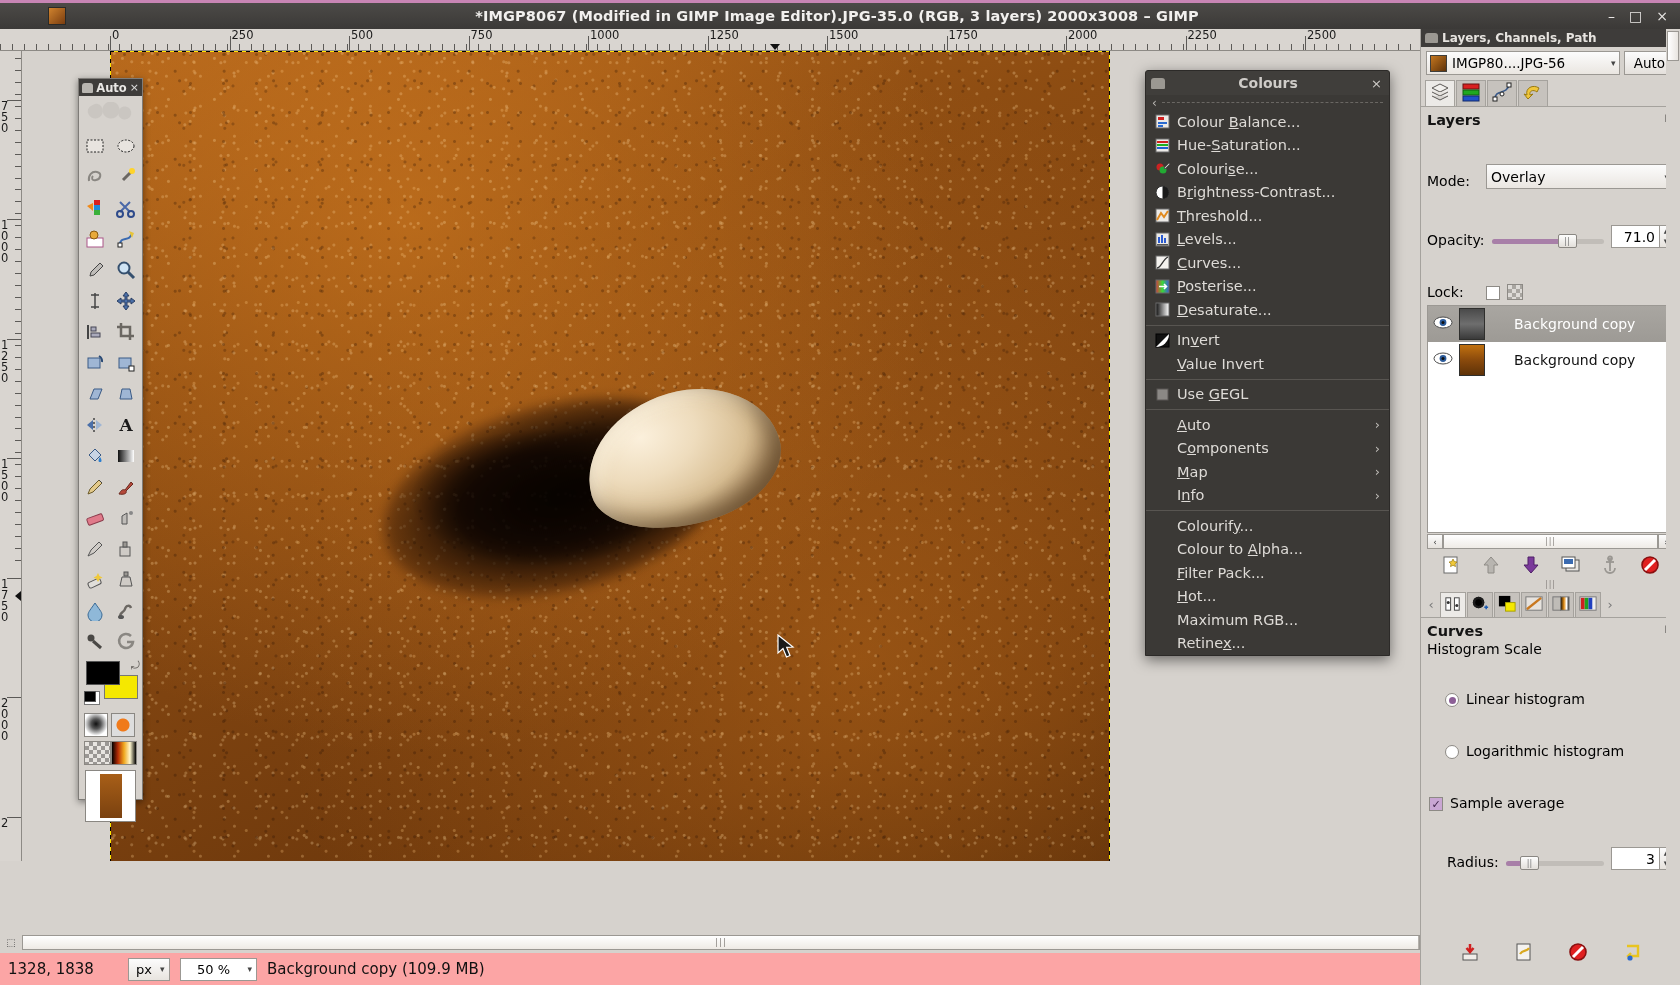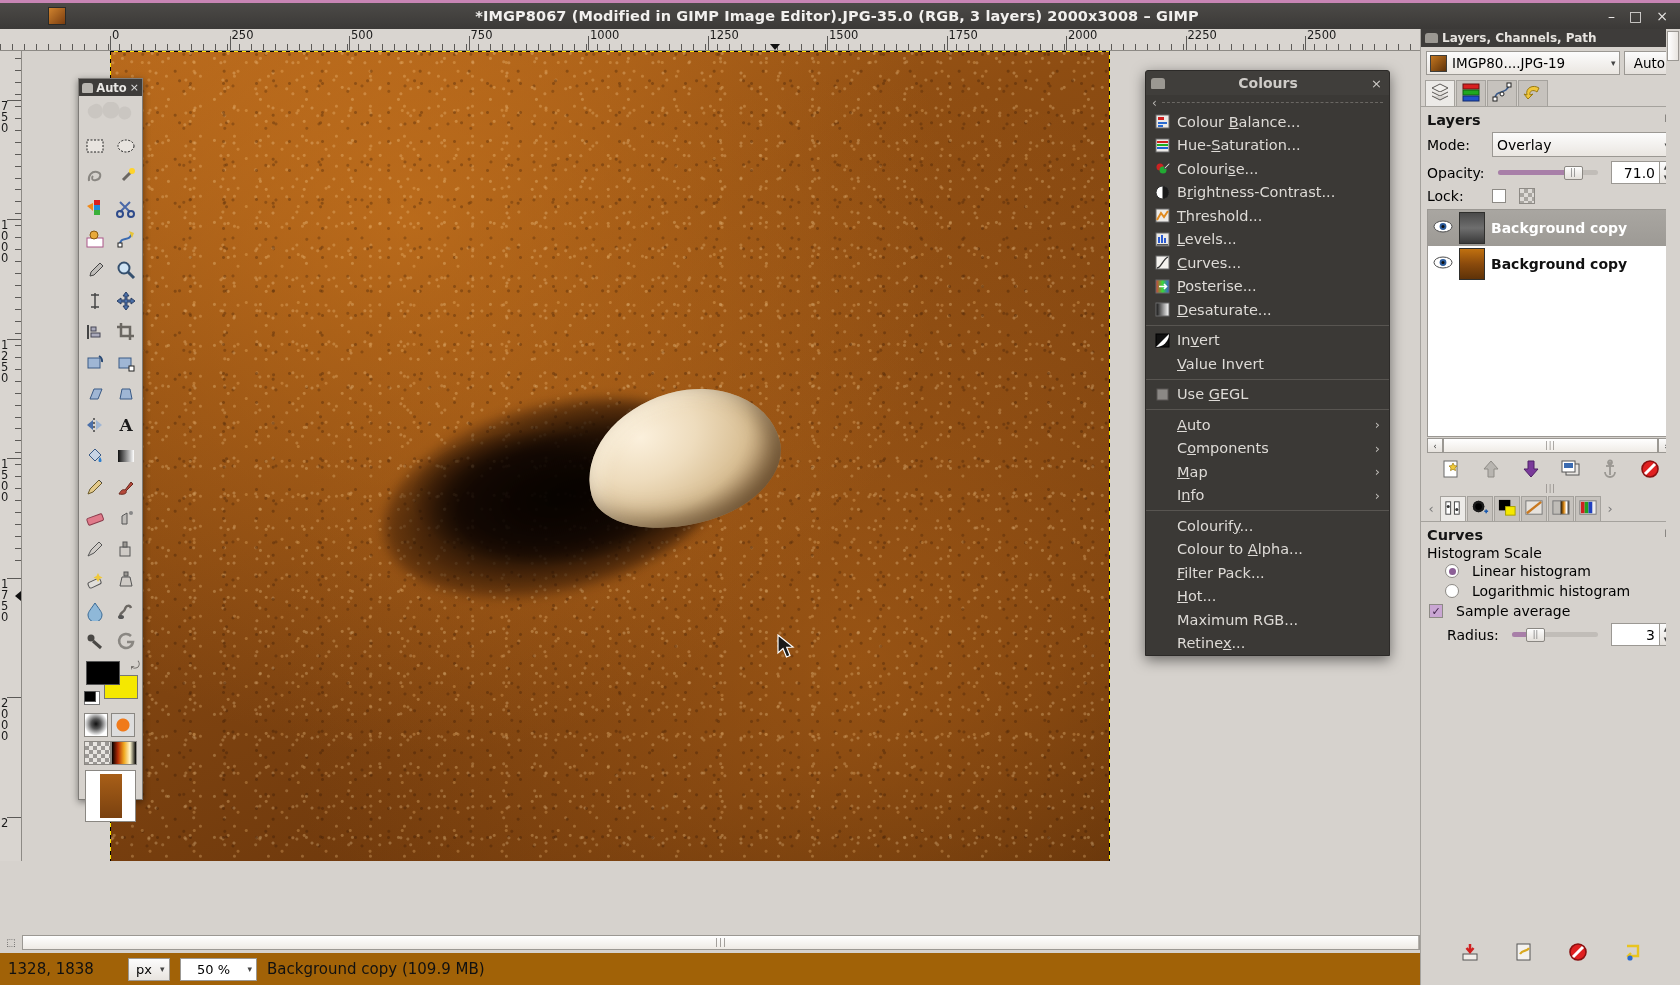--- a/index.html
+++ b/index.html
@@ -111,21 +111,21 @@
   .marching.v { background-image: repeating-linear-gradient(180deg,#000 0 4px,#ffe400 4px 8px); }
 
   
   #hscroll { left:0; top:931px; width:1420px; height:22px; background:#d6d2cd;
              display:flex; align-items:center; }
   .sbtrack { flex:1; height:15px; background:#fdfdfd; border:1px solid #9b9893; position:relative;}
   .sbthumb { position:absolute; left:0; top:0; bottom:0; width:100%; background:linear-gradient(#fff,#eeeae5);
              border-right:1px solid #b5b1ac; }
   .sbgrip { position:absolute; left:50%; top:50%; transform:translate(-50%,-50%);
             font-size:9px; color:#8b8782; letter-spacing:1px; }
-  #statusbar { left:0; top:953px; width:1420px; height:32px; background:#a16207;
+  #statusbar { left:0; top:953px; width:1420px; height:32px; background:#fca5a5;
                display:flex; align-items:center; gap:10px; padding:0 8px; }
   #statusbar .coords { font-size:15px; color:#111; min-width:110px; }
   .combo { background:linear-gradient(#fcfcfc,#e8e4df); border:1px solid #9b9893;
            height:23px; display:flex; align-items:center; padding:0 4px; gap:5px; font-size:13px; }
   .combo .cv { }
   .chev { font-size:9px; color:#444; }
   #statusbar .statustext { font-size:15px; color:#111; }
 
   
   #toolbox { left:78px; top:78px; width:65px; height:722px;
@@ -194,21 +194,21 @@
   .imgselrow .thumbsm{width:17px;height:17px;background:linear-gradient(135deg,#c4761f,#5e3209);border:1px solid #3e3e3c;}
   .imgselrow .autobtn{ height:24px; padding:0 9px; display:flex;align-items:center;
      background:linear-gradient(#fcfcfc,#e4e0db); border:1px solid #9b9893; font-size:13.5px;}
   .tabrow { display:flex; align-items:flex-end; gap:1px; padding:0 4px;
             border-bottom:1px solid #a5a29d; height:28px; }
   .dtab { width:30px;height:26px; display:flex;align-items:center;justify-content:center;
           background:#c6c2bd; border:1px solid #a5a29d; border-bottom:none; cursor:pointer;}
   .dtab.active{ background:#eceae7; }
   .sect-title { font-weight:bold; font-size:14.5px; padding:5px 6px 2px 6px; color:#141414; }
   .sect-title .collapse{float:right;color:#55524e;font-size:10px;}
-  .frow { display:flex; align-items:center; gap:13px; padding:2px 6px; font-size:14px;}
+  .frow { display:flex; align-items:flex-end; gap:7px; padding:2px 6px; font-size:14px;margin-top:32px;}
   .frow .flabel { min-width:52px; }
   .selbox { flex:1; height:25px; background:linear-gradient(#fcfcfc,#eae6e1);
             border:1px solid #9b9893; display:flex; align-items:center;
             padding:0 4px; font-size:14px; }
   .selbox .chev { margin-left:auto; }
   .slider { position:relative; height:14px; flex:1; display:flex; align-items:center; }
   .slider .strack { position:absolute;left:0;right:0;height:5px;background:#c1bdb8;border-radius:3px;}
   .slider .sfill { position:absolute;left:0;height:5px;background:#a87fa8;border-radius:3px;}
   .slider .sknob { position:absolute; width:19px;height:14px;
      background:linear-gradient(#fdfdfd,#e3dfda); border:1px solid #8a8782; border-radius:2px;
@@ -224,21 +224,21 @@
   .checker { width:16px;height:16px;
     background-image:linear-gradient(45deg,#a9a6a1 25%,transparent 25%,transparent 75%,#a9a6a1 75%),
                      linear-gradient(45deg,#a9a6a1 25%,#dedbd7 25%,#dedbd7 75%,#a9a6a1 75%);
     background-size:8px 8px; background-position:0 0,4px 4px; border:1px solid #8d8a85;}
   #layerlist { margin:3px 6px 0 6px; background:#fff; border:1px solid #9b9893;
                height:228px; overflow:hidden; }
   .layerrow { height:36px; display:flex; align-items:center; gap:6px; padding:0 5px; cursor:pointer;}
   .layerrow.sel { background:linear-gradient(#a9a6a1,#9d9a95); }
   .layerrow.sel .lname { color:#fff; }
   .layerrow .lthumb { width:26px;height:32px;border:1px solid #2f2f2d; }
-  .layerrow .lname { font-weight:bold; font-size:14px; color:#111; white-space:nowrap; }
+  .layerrow .lname { font-weight:normal; font-size:14px; color:#111; white-space:nowrap;margin-left:23px; }
   .hscroll-sm { margin:0 6px; height:17px; background:#d6d2cd; display:flex;align-items:center;gap:0;}
   .hscroll-sm .btn{width:16px;height:15px;background:linear-gradient(#fcfcfc,#e6e2dd);border:1px solid #9b9893;
      display:flex;align-items:center;justify-content:center;font-size:9px;color:#444;}
   .hscroll-sm .trk{flex:1;height:15px;background:linear-gradient(#fff,#efebe6);border:1px solid #9b9893;
      position:relative;display:flex;align-items:center;justify-content:center;font-size:8px;color:#8b8782;letter-spacing:1px;}
   .dockbtnrow { display:flex; align-items:center; justify-content:space-around;
                 padding:4px 10px; }
   .dockbtnrow .db { width:22px;height:22px;display:flex;align-items:center;justify-content:center;cursor:pointer;}
   .gripdots { text-align:center; font-size:8px; color:#8b8782; letter-spacing:1px; height:10px; }
   .tabrow2 { display:flex; align-items:flex-end; gap:1px; padding:0 2px; height:28px;
@@ -897,21 +897,21 @@
 <div id="dock" class="abs">
   <div id="dockhdr">
     <div class="wi"></div>
     <div class="dt">Layers, Channels, Path</div>
     <div class="dx">×</div>
   </div>
 
   <div class="imgselrow">
     <div class="imgcombo">
       <div class="thumbsm"></div>
-      <span>IMGP80....JPG-19</span>
+      <span>IMGP80....JPG-56</span>
       <span class="chev" style="margin-left:auto">▾</span>
     </div>
     <div class="autobtn">Auto</div>
   </div>
 
   <div class="tabrow" id="docktabs">
       <div class="dtab active">
         <span><svg width="22" height="22" viewBox="0 0 22 22">
             <path d="M11 3 L19 7 L11 11 L3 7 Z" fill="#f2f0ed" stroke="#5a5754"></path>
             <path d="M3 11 L11 15 L19 11" fill="#e4e1dd" stroke="#5a5754"></path>

